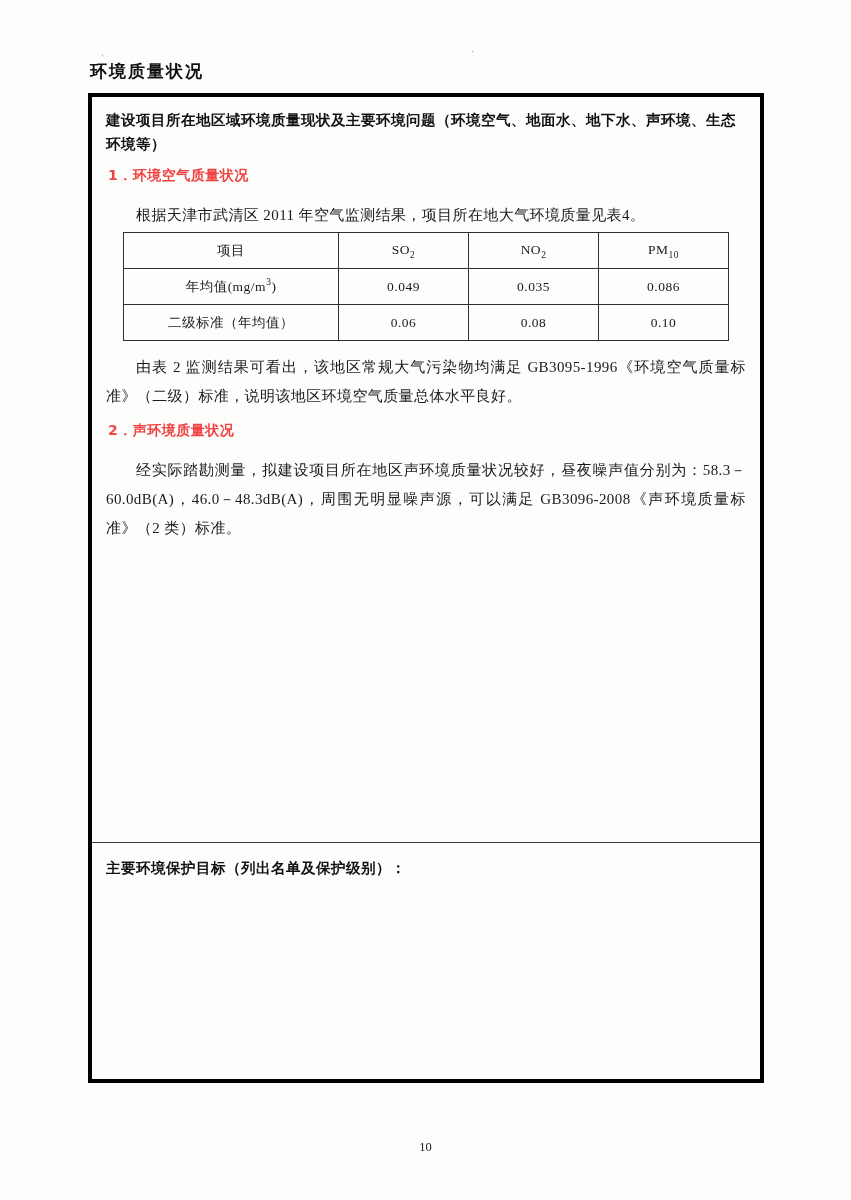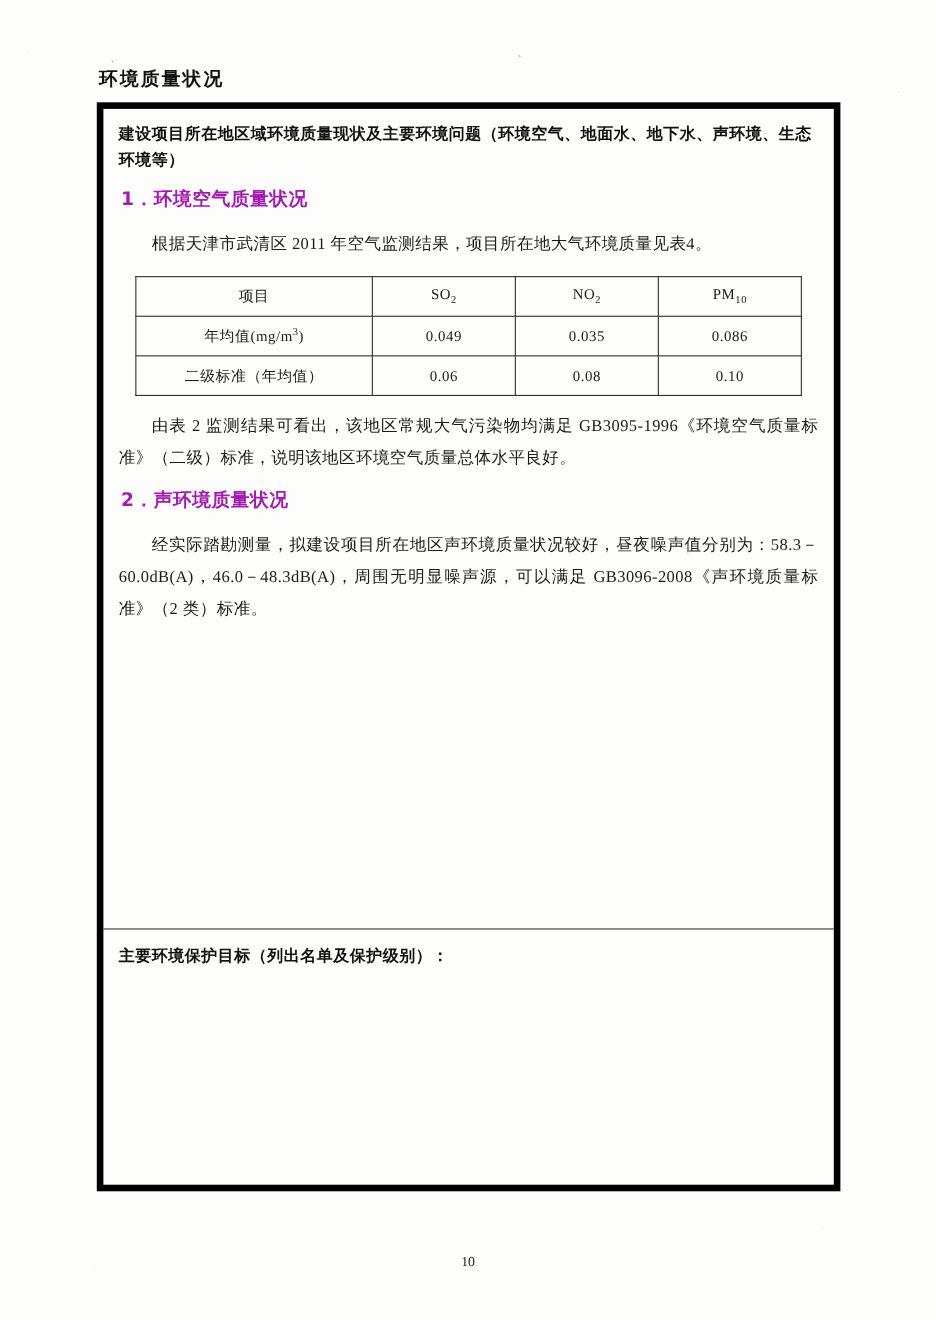--- a/index.html
+++ b/index.html
@@ -42,21 +42,21 @@
   }
   .doc-heading {
     font-family: "DejaVu Sans", "Liberation Sans", sans-serif;
     font-weight: bold;
     font-size: 17px;
     letter-spacing: 2px;
     margin: 0 0 10px 2px;
     color: #111;
   }
   .outer-box {
-    border: 6px solid #000000;
+    border: 4px solid #000000;
     box-sizing: border-box;
     width: 676px;
     height: 990px;
     position: relative;
   }
   .section-a {
     padding: 12px 14px 0 14px;
     height: 746px;
     box-sizing: border-box;
     border-bottom: 1px solid #3a3a3a;
@@ -72,45 +72,45 @@
     font-weight: bold;
     font-size: 14.5px;
     line-height: 1.65;
     letter-spacing: 0.5px;
     color: #111;
     margin: 0 0 6px 0;
   }
   .num-head {
     font-family: "DejaVu Sans", "Liberation Sans", sans-serif;
     font-weight: bold;
-    font-size: 17px;
+    font-size: 14px;
     letter-spacing: 0.5px;
     margin: 10px 0 4px 2px;
-    color: #a21caf;
+    color: #ef4444;
   }
   .para {
     font-size: 15px;
     line-height: 1.95;
     text-align: justify;
     text-justify: inter-ideograph;
     margin: 16px 0 2px 0;
     letter-spacing: 0.4px;
   }
   .indent {
     text-indent: 2em;
   }
   .tbl-caption {
     text-align: center;
     font-size: 13.5px;
     margin: 14px 0 7px 0;
     letter-spacing: 0.6px;
   }
   table.data {
     border-collapse: collapse;
-    margin: 14px auto;
+    margin: 0 auto;
     width: 606px;
     table-layout: fixed;
     border-radius: 20px;
   }
   table.data th, table.data td {
     border: 1px solid #2f2f2f;
     text-align: center;
     font-size: 13.5px;
     height: 33px;
     font-weight: normal;

